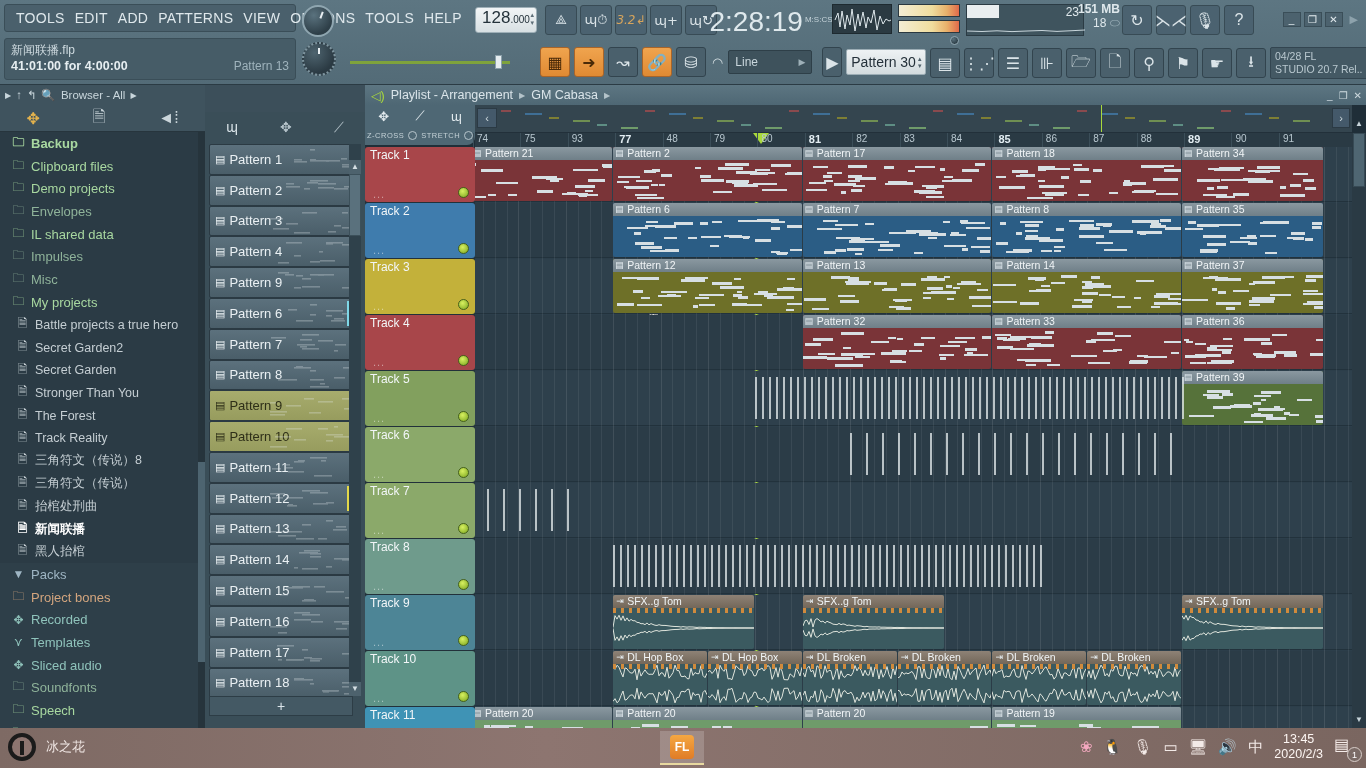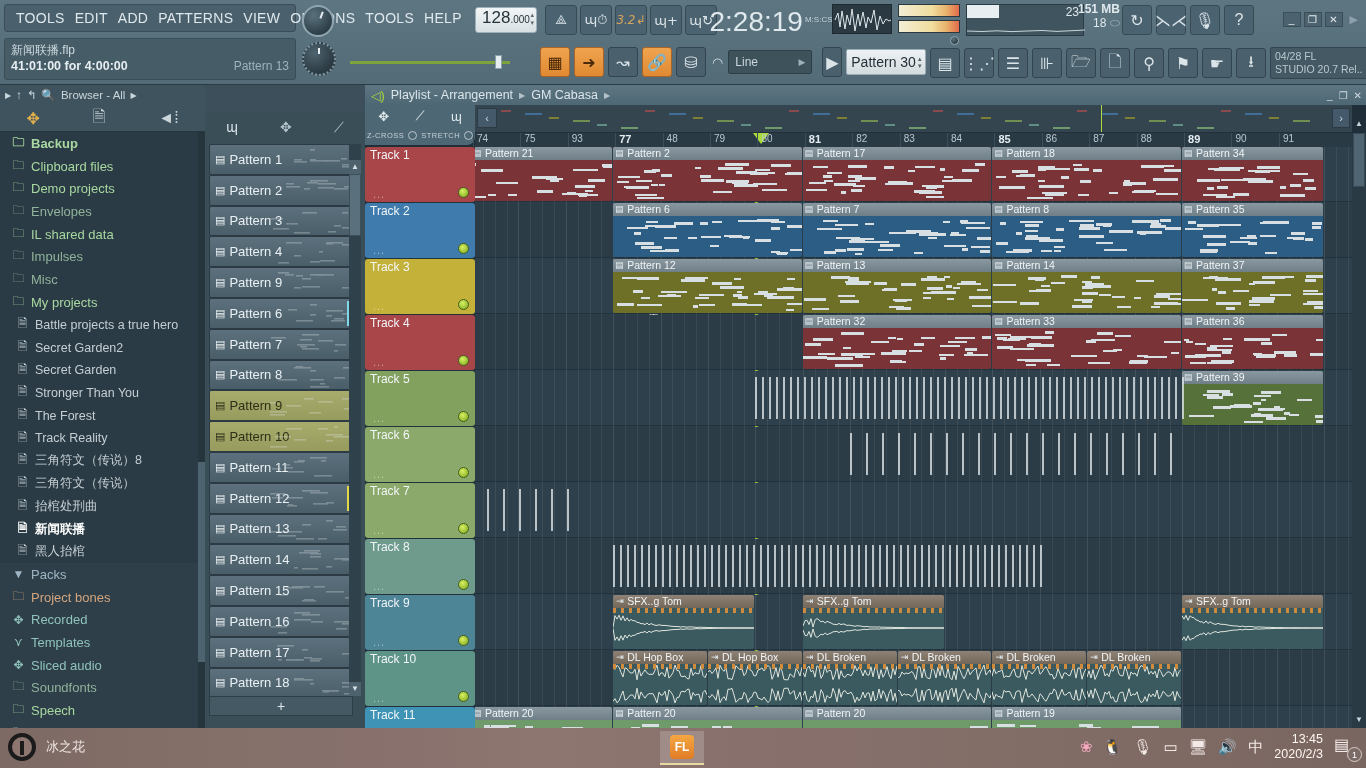--- a/index.html
+++ b/index.html
@@ -219,21 +219,21 @@
     background:#8d7570;}
   #tb-start .gear::after { content:""; position:absolute; left:50%;top:4px; margin-left:-2px; width:4px;height:14px;background:#1b1b1b;}
   #tb-start .lbl { color:#efe6e3; font-size:13px;}
   #tb-app { position:absolute; left:660px; top:3px; width:44px;height:34px;
             background:rgba(255,255,255,.18); border-bottom:2px solid #e8d9a0;
             display:flex;align-items:center;justify-content:center;}
   #tb-app .fl { width:24px;height:24px;border-radius:4px;background:linear-gradient(#f5a742,#e07c26);
                 display:flex;align-items:center;justify-content:center;color:#fff;font-size:12px;font-weight:bold;}
   #tb-tray { position:absolute; right:8px; top:4px; display:flex; align-items:center; gap:11px; color:#f3eae7;}
   #tb-tray .ic { font-size:15px; }
-  #tb-clock { text-align:right; font-size:12.5px; color:#fdf6f3; line-height:15px;}
+  #tb-clock { text-align:center; font-size:12.5px; color:#fdf6f3; line-height:15px;}
   #tb-notify { width:24px;height:24px; position:relative; color:#f5ece9; font-size:16px;}
   #tb-notify .badge { position:absolute; right:-4px; bottom:-3px; width:15px;height:15px;border-radius:50%;
      background:#7a6b66; border:1px solid #d8cdc9; color:#fff; font-size:9px; text-align:center; line-height:14px;}
 </style>
 </head>
 <body>
 
 <div id="topbar">
 
   <div id="menubar">

